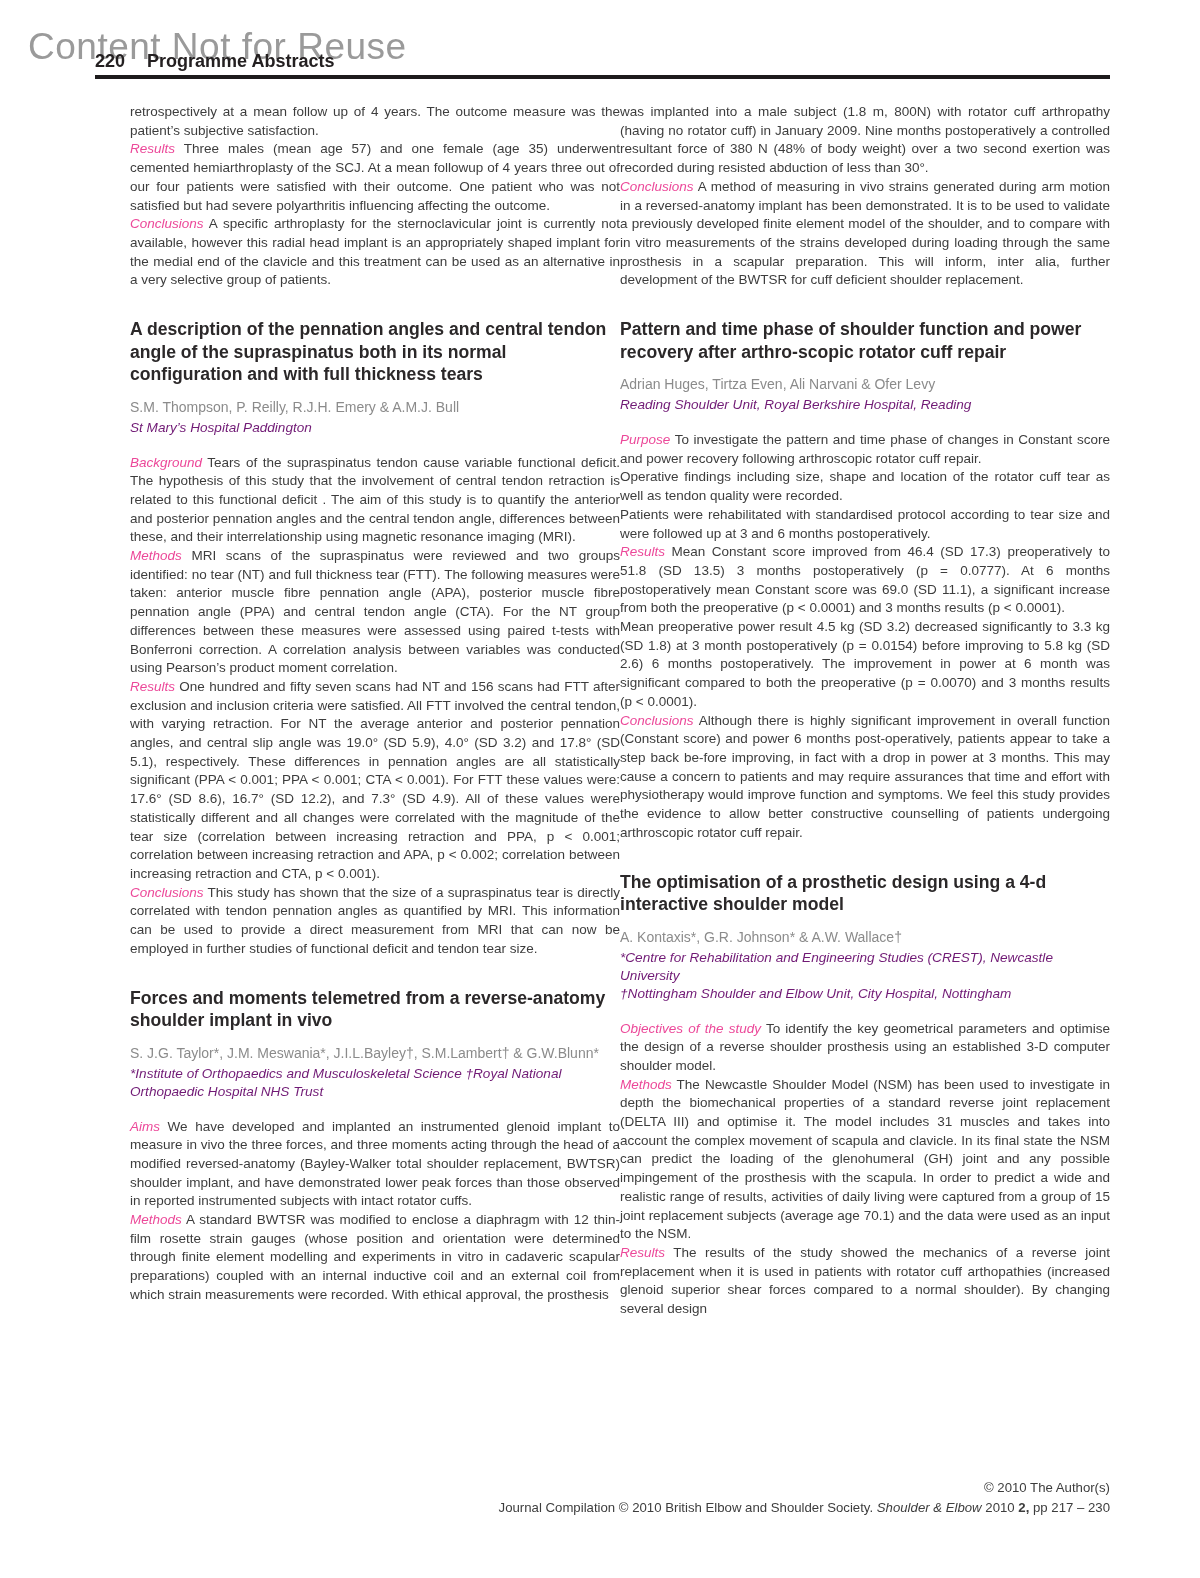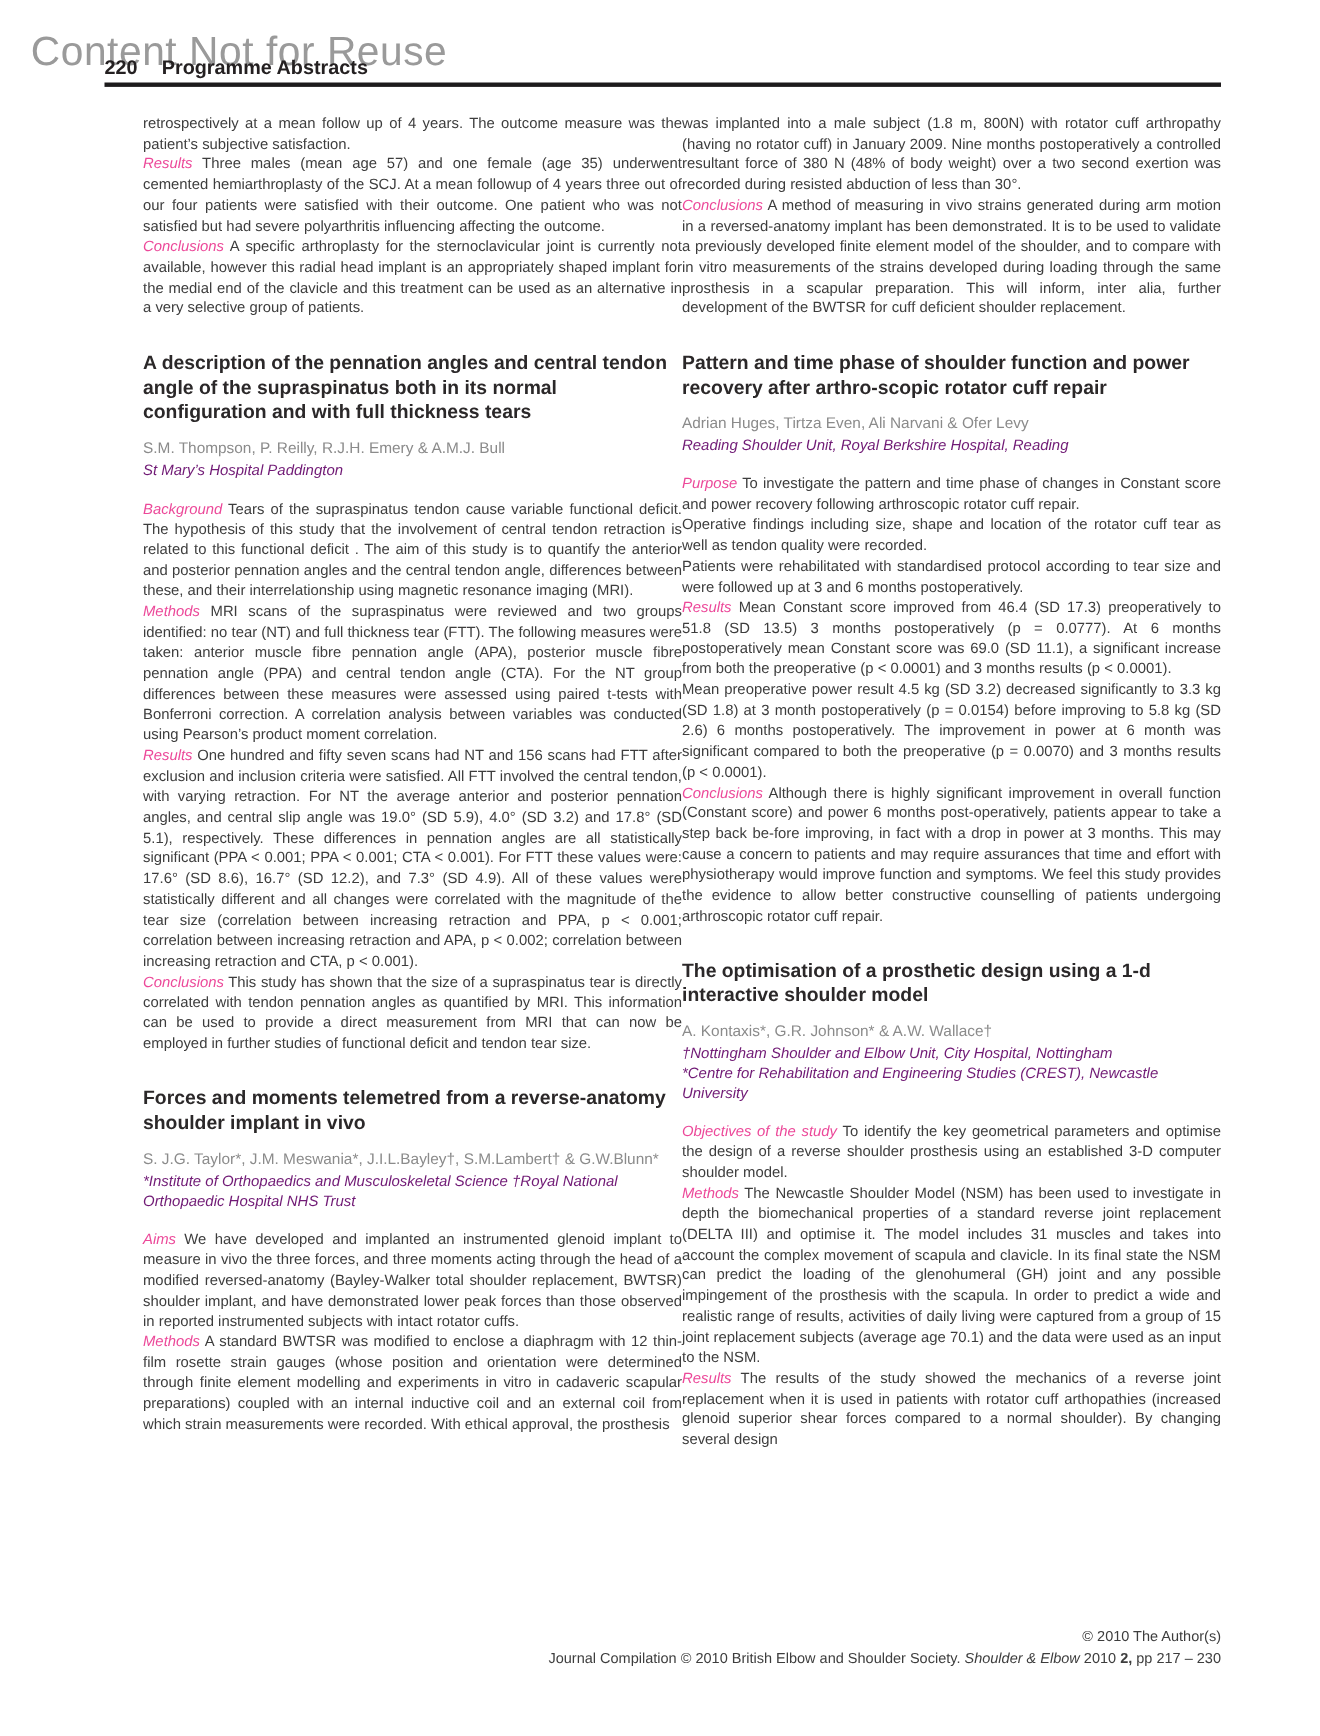--- a/index.html
+++ b/index.html
@@ -147,25 +147,25 @@
         <p class="affiliation">Reading Shoulder Unit, Royal Berkshire Hospital, Reading</p>
         <p class="body"><span class="lead">Purpose</span> <span>To investigate the pattern and time phase of changes in Constant score and power recovery following arthroscopic rotator cuff repair.</span></p>
         <p class="body"><span>Operative findings including size, shape and location of the rotator cuff tear as well as tendon quality were recorded.</span></p>
         <p class="body"><span>Patients were rehabilitated with standardised protocol according to tear size and were followed up at 3 and 6 months postoperatively.</span></p>
         <p class="body"><span class="lead">Results</span> <span>Mean Constant score improved from 46.4 (SD 17.3) preoperatively to 51.8 (SD 13.5) 3 months postoperatively (p = 0.0777). At 6 months postoperatively mean Constant score was 69.0 (SD 11.1), a significant increase from both the preoperative (p &lt; 0.0001) and 3 months results (p &lt; 0.0001).</span></p>
         <p class="body"><span>Mean preoperative power result 4.5 kg (SD 3.2) decreased significantly to 3.3 kg (SD 1.8) at 3 month postoperatively (p = 0.0154) before improving to 5.8 kg (SD 2.6) 6 months postoperatively. The improvement in power at 6 month was significant compared to both the preoperative (p = 0.0070) and 3 months results (p &lt; 0.0001).</span></p>
         <p class="body"><span class="lead">Conclusions</span> <span>Although there is highly significant improvement in overall function (Constant score) and power 6 months post-operatively, patients appear to take a step back be-fore improving, in fact with a drop in power at 3 months. This may cause a concern to patients and may require assurances that time and effort with physiotherapy would improve function and symptoms. We feel this study provides the evidence to allow better constructive counselling of patients undergoing arthroscopic rotator cuff repair.</span></p>
       </div>
 
       <div class="abstract">
-        <h2 class="abstract-title">The optimisation of a prosthetic design using a 1-d interactive shoulder model</h2>
+        <h2 class="abstract-title">The optimisation of a prosthetic design using a 4-d interactive shoulder model</h2>
         <p class="authors">A. Kontaxis*, G.R. Johnson* &amp; A.W. Wallace†</p>
         <p class="affiliation multi">
+          <span class="affline">*Centre for Rehabilitation and Engineering Studies (CREST), Newcastle University</span>
           <span class="affline">†Nottingham Shoulder and Elbow Unit, City Hospital, Nottingham</span>
-          <span class="affline">*Centre for Rehabilitation and Engineering Studies (CREST), Newcastle University</span>
         </p>
         <p class="body"><span class="lead">Objectives of the study</span> <span>To identify the key geometrical parameters and optimise the design of a reverse shoulder prosthesis using an established 3-D computer shoulder model.</span></p>
         <p class="body"><span class="lead">Methods</span> <span>The Newcastle Shoulder Model (NSM) has been used to investigate in depth the biomechanical properties of a standard reverse joint replacement (DELTA III) and optimise it. The model includes 31 muscles and takes into account the complex movement of scapula and clavicle. In its final state the NSM can predict the loading of the glenohumeral (GH) joint and any possible impingement of the prosthesis with the scapula. In order to predict a wide and realistic range of results, activities of daily living were captured from a group of 15 joint replacement subjects (average age 70.1) and the data were used as an input to the NSM.</span></p>
         <p class="body"><span class="lead">Results</span> <span>The results of the study showed the mechanics of a reverse joint replacement when it is used in patients with rotator cuff arthopathies (increased glenoid superior shear forces compared to a normal shoulder). By changing several design</span></p>
       </div>
 
     </div>
   </div>
 
   <div class="footer">

